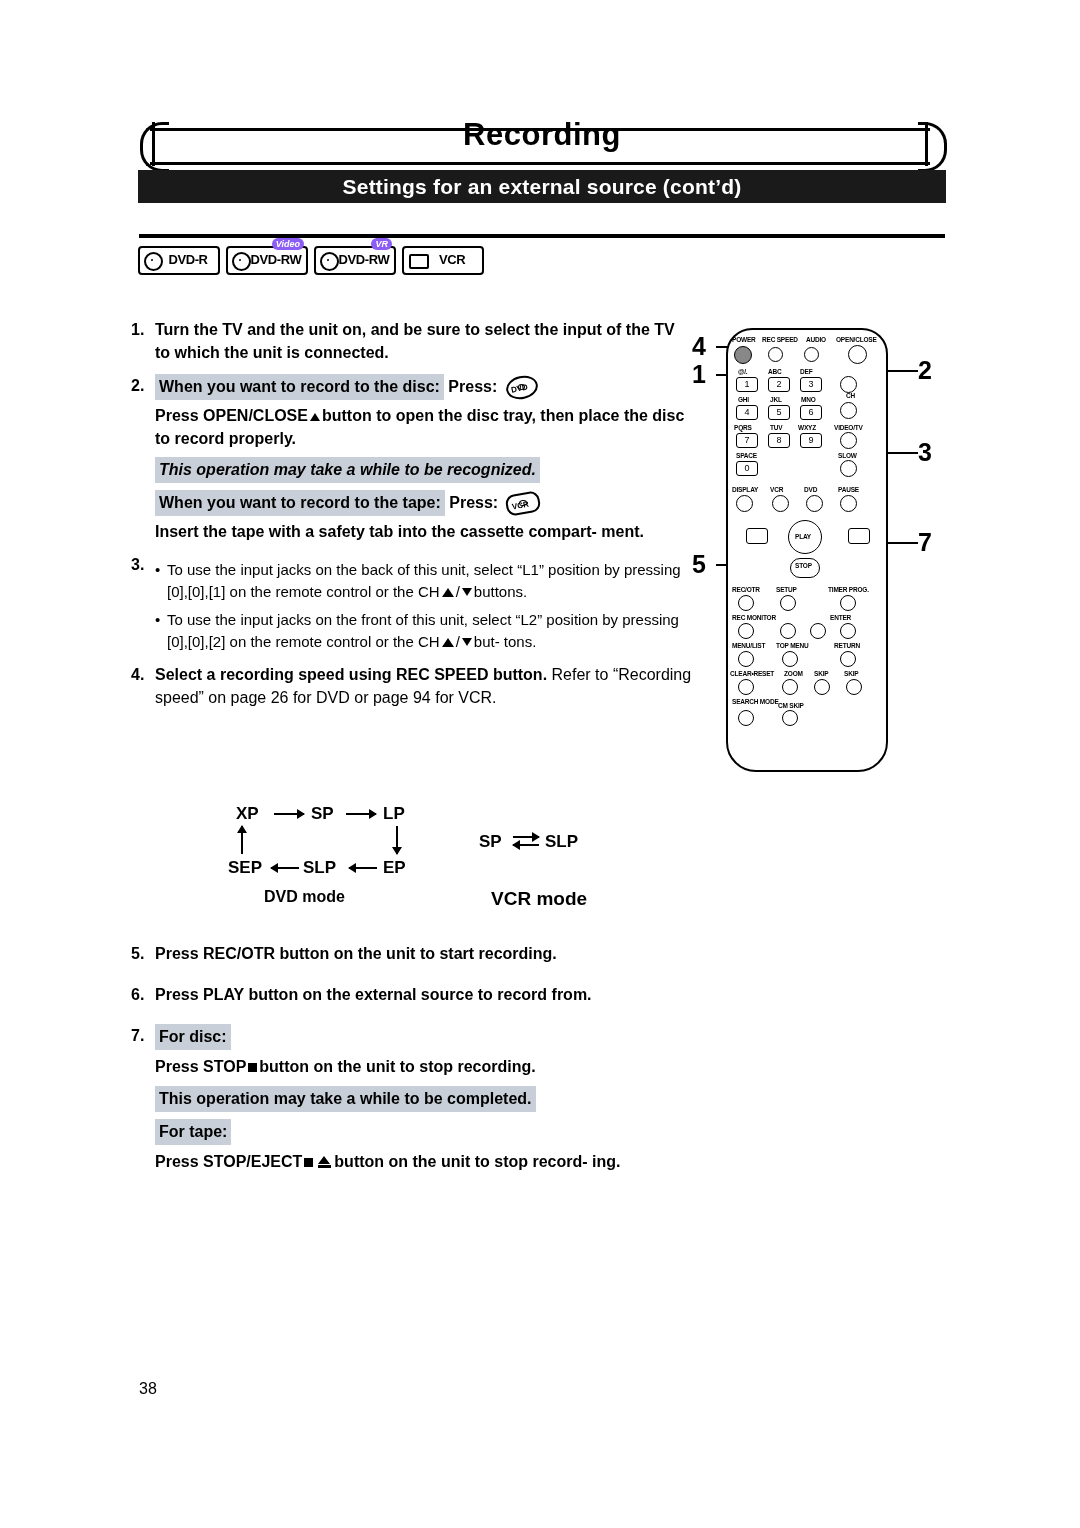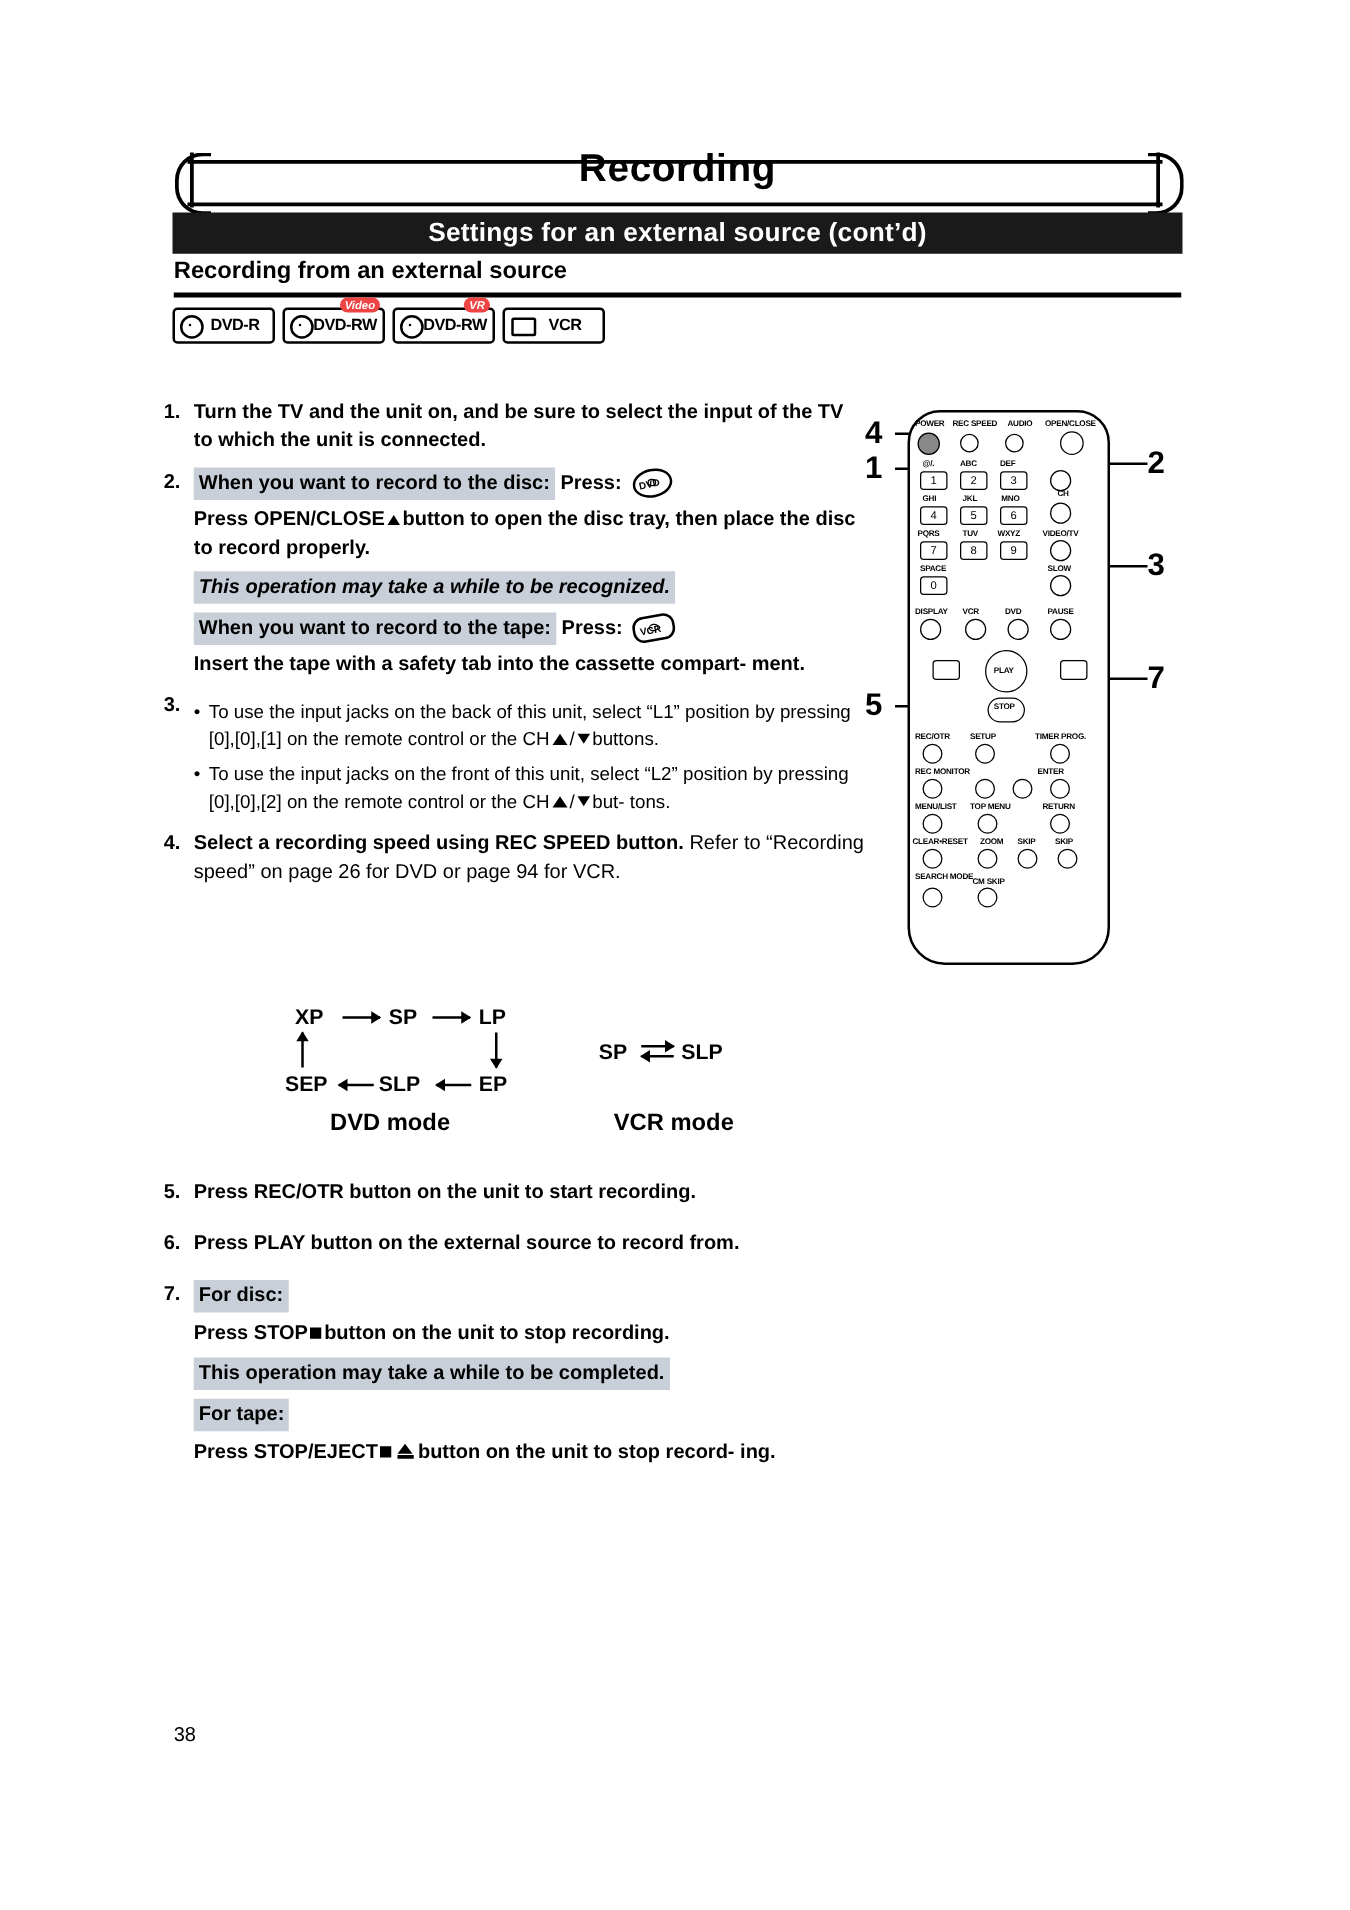--- a/index.html
+++ b/index.html
@@ -172,21 +172,21 @@
     font-size: 13px;
     font-weight: bold;
     letter-spacing: -0.4px;
     line-height: 18px;
     text-align: center;
   }
   .badge .tag {
     position: absolute;
     right: 2px;
     top: -10px;
-    background: #ef4444;
+    background: #8b5cf6;
     color: #fff;
     font-size: 9px;
     font-weight: bold;
     padding: 1px 4px;
     border-radius: 7px;
     line-height: 10px;
     font-style: italic;
   }
   .badge.vcr .cass {
     position: absolute;
@@ -394,21 +394,21 @@
     font-weight: bold;
   }
   .speed .dvd-xp { position: absolute; left: 105px; top: 4px; }
   .speed .dvd-sp { position: absolute; left: 180px; top: 4px; }
   .speed .dvd-lp { position: absolute; left: 252px; top: 4px; }
   .speed .dvd-sep { position: absolute; left: 97px; top: 58px; }
   .speed .dvd-slp { position: absolute; left: 172px; top: 58px; }
   .speed .dvd-ep { position: absolute; left: 252px; top: 58px; }
   .speed .vcr-sp { position: absolute; left: 348px; top: 32px; }
   .speed .vcr-slp { position: absolute; left: 414px; top: 32px; }
-  .speed .lbl-dvd { position: absolute; left: 133px; top: 88px; font-size: 19px; text-align: center; }
+  .speed .lbl-dvd { position: absolute; left: 133px; top: 88px; font-size: 16px; text-align: center; }
   .speed .lbl-vcr { position: absolute; left: 360px; top: 88px; font-size: 19px; }
 
   .arrow-r {
     position: absolute;
     height: 2px;
     background: #000;
   }
   .arrow-r::after {
     content: "";
     position: absolute;
@@ -553,21 +553,20 @@
   <div class="rule-top"></div>
   <div class="rule-top2"></div>
   <div class="header-wrap">
     <div class="header-title">Recording</div>
   </div>
 
   <div class="bar-black">
     <div class="txt">Settings for an external source (cont’d)</div>
   </div>
 
-  <div class="section-title">Recording from an external source</div>
   <div class="section-underline"></div>
 
   <div class="badges">
     <div class="badge">
       <div class="disc"></div>
       <div class="lbl">DVD-R</div>
     </div>
     <div class="badge">
       <div class="disc"></div>
       <div class="tag">Video</div>

